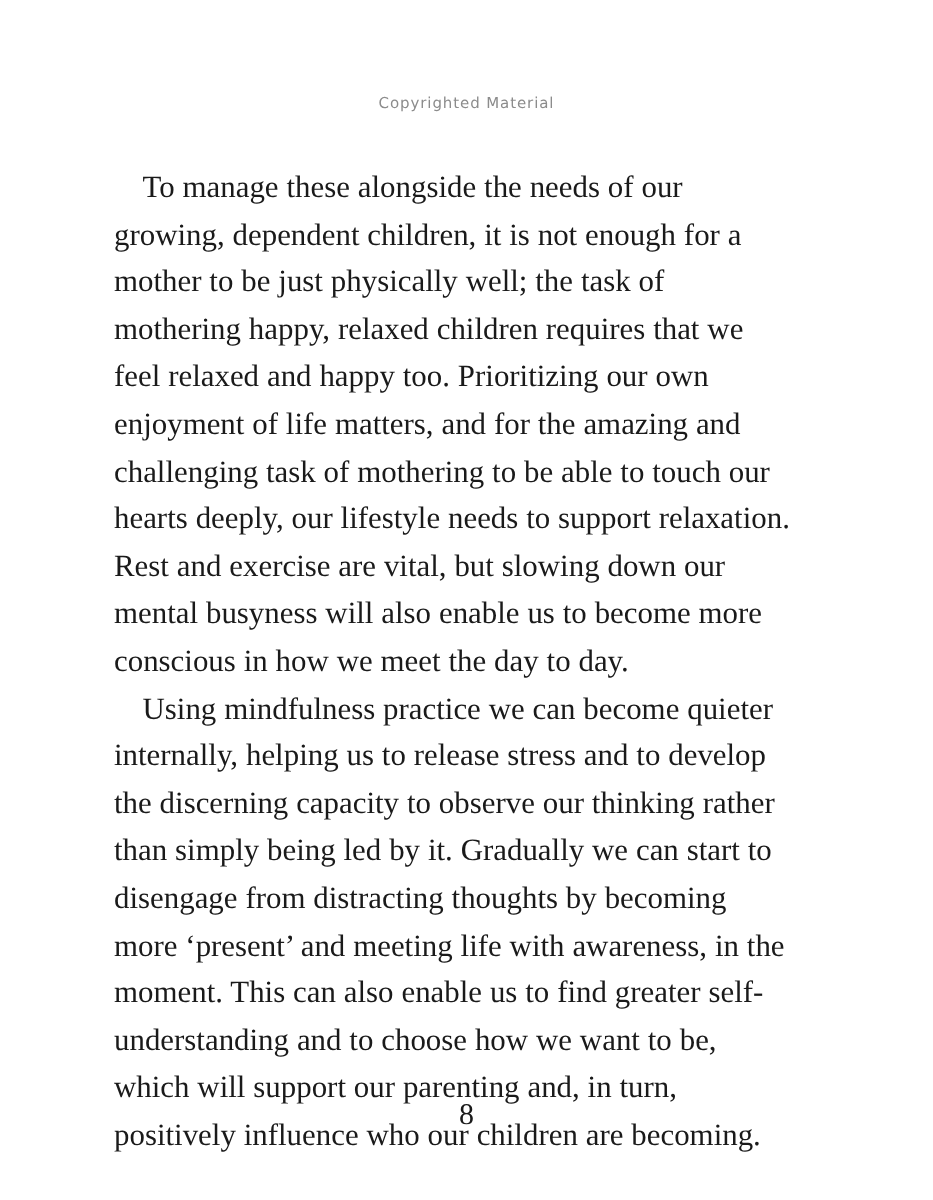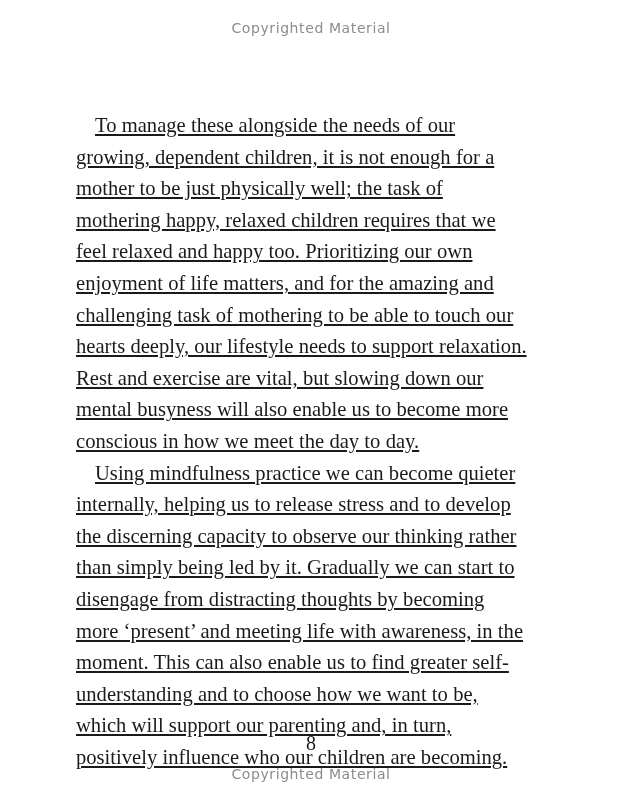--- a/index.html
+++ b/index.html
@@ -19,25 +19,26 @@
     -webkit-font-smoothing: antialiased;
   }
 
   
   .watermark {
     position: absolute;
     left: 0;
     width: 100%;
     text-align: center;
     font-family: "DejaVu Sans", "Liberation Sans", sans-serif;
-    font-size: 14px;
+    font-size: 10px;
     letter-spacing: 0.6px;
     color: #8c8c8c;
     white-space: nowrap;
     user-select: none;
+    margin-top: 44px;
   }
   .watermark-top    { top: 20px; }
   .watermark-bottom { top: 766px; }
 
   
   .text-block {
     position: absolute;
     left: 76px;
     top: 110px;
     width: 452px;
@@ -45,21 +46,20 @@
 
   .para {
     margin: 0;
     text-indent: 19px;
     text-align: left;
     font-size: 20.6px;
     line-height: 31.6px;
     color: #1a1a1a;
     word-spacing: 0.1px;
     hyphens: none;
-    text-decoration: underline;
   }
 
   
   .folio {
     position: absolute;
     left: 0;
     top: 730px;
     width: 100%;
     text-align: center;
     font-size: 20px;

